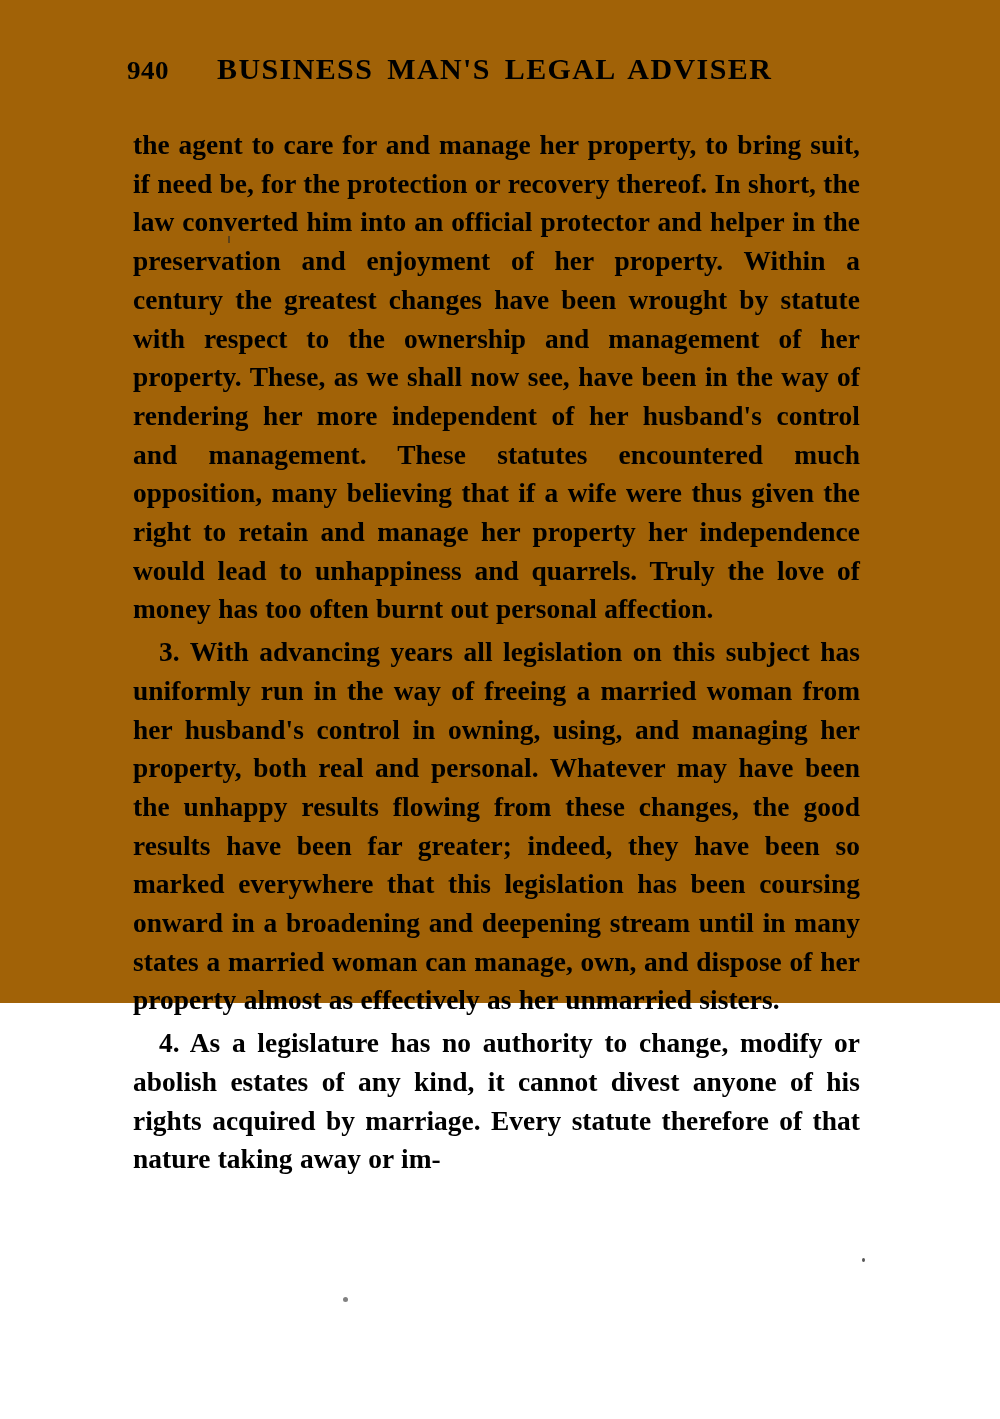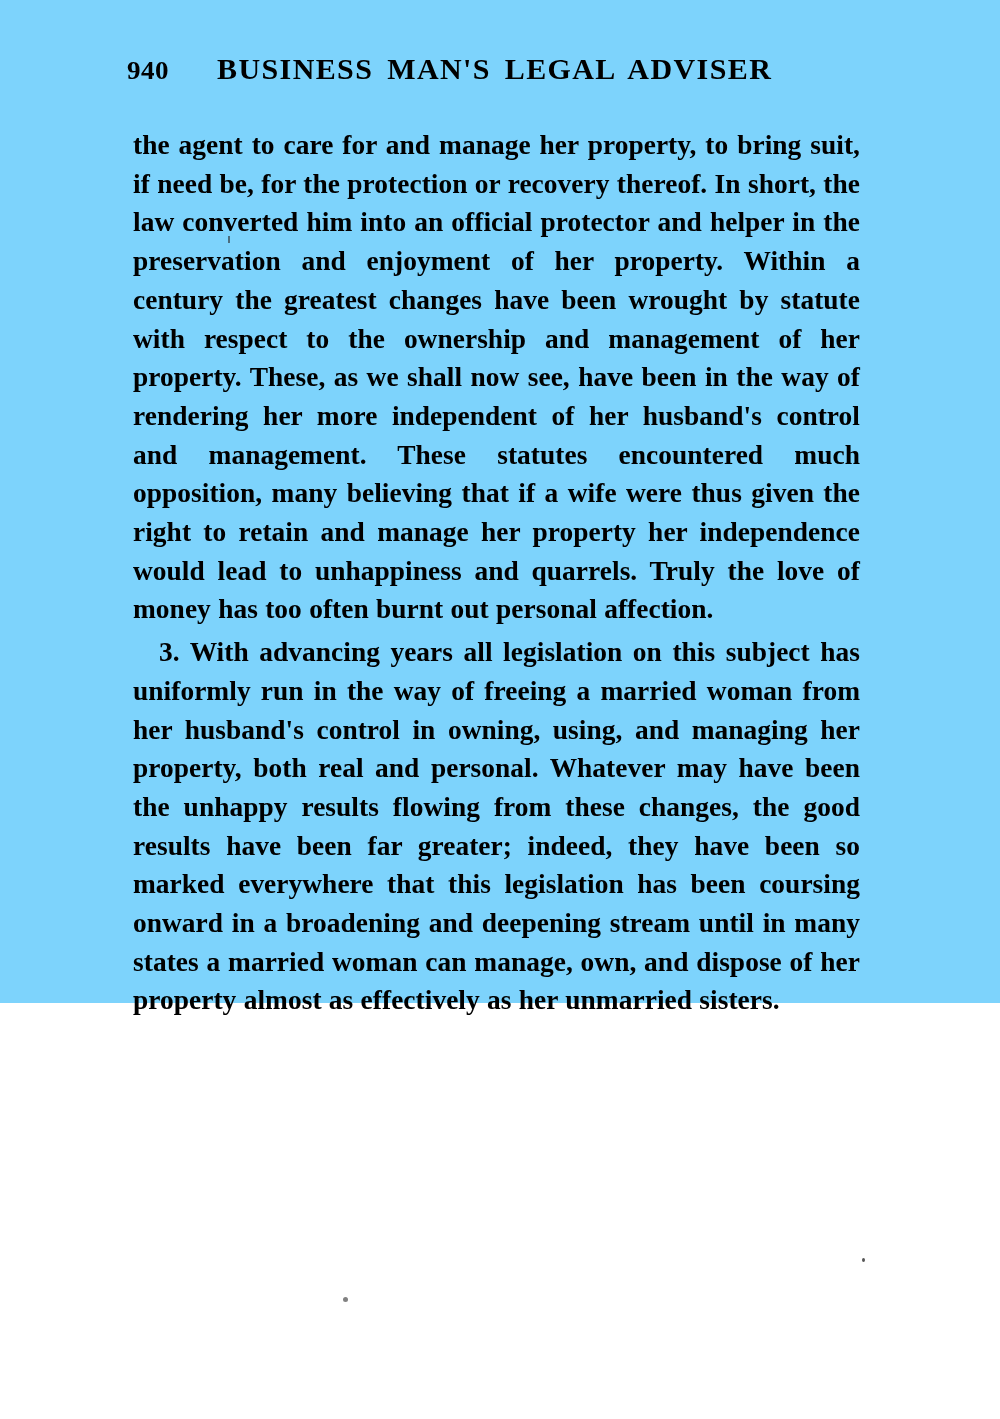--- a/index.html
+++ b/index.html
@@ -16,21 +16,21 @@
     color: #000000;
     -webkit-font-smoothing: none;
   }
 
   .page {
     position: absolute;
     left: 0;
     top: 0;
     width: 1000px;
     height: 1003px;
-    background: #7dd3fc;
+    background: #a16207;
   }
 
   
   .running-head {
     position: absolute;
     left: 127px;
     top: 52px;
     width: 746px;
     height: 46px;
     display: flex;
@@ -119,19 +119,20 @@
 <div class="page">
 
   <div class="running-head">
     <span class="folio">940</span>
     <span class="head-title">BUSINESS MAN'S LEGAL ADVISER</span>
   </div>
 
   <div class="textblock">
     <p class="para">the agent to care for and manage her property, to bring suit, if need be, for the protection or recovery thereof. In short, the law converted him into an official protector and helper in the preservation and enjoyment of her property. Within a century the greatest changes have been wrought by statute with respect to the ownership and management of her property. These, as we shall now see, have been in the way of rendering her more independent of her husband's control and management. These statutes encountered much opposition, many believing that if a wife were thus given the right to retain and manage her property her independence would lead to unhappiness and quarrels. Truly the love of money has too often burnt out personal affection.</p>
     <p class="para indent">3. With advancing years all legislation on this subject has uniformly run in the way of freeing a married woman from her husband's control in owning, using, and managing her property, both real and personal. Whatever may have been the unhappy results flowing from these changes, the good results have been far greater; indeed, they have been so marked everywhere that this legislation has been coursing onward in a broadening and deepening stream until in many states a married woman can manage, own, and dispose of her property almost as effectively as her unmarried sisters.</p>
+    <p class="para indent">4. As a legislature has no authority to change, modify or abolish estates of any kind, it cannot divest anyone of his rights acquired by marriage. Every statute therefore of that nature taking away or im-</p>
   </div>
 
   <div class="speck"></div>
   <div class="speck2"></div>
   <div class="speck3"></div>
 
 </div>
 
 </body></html>

